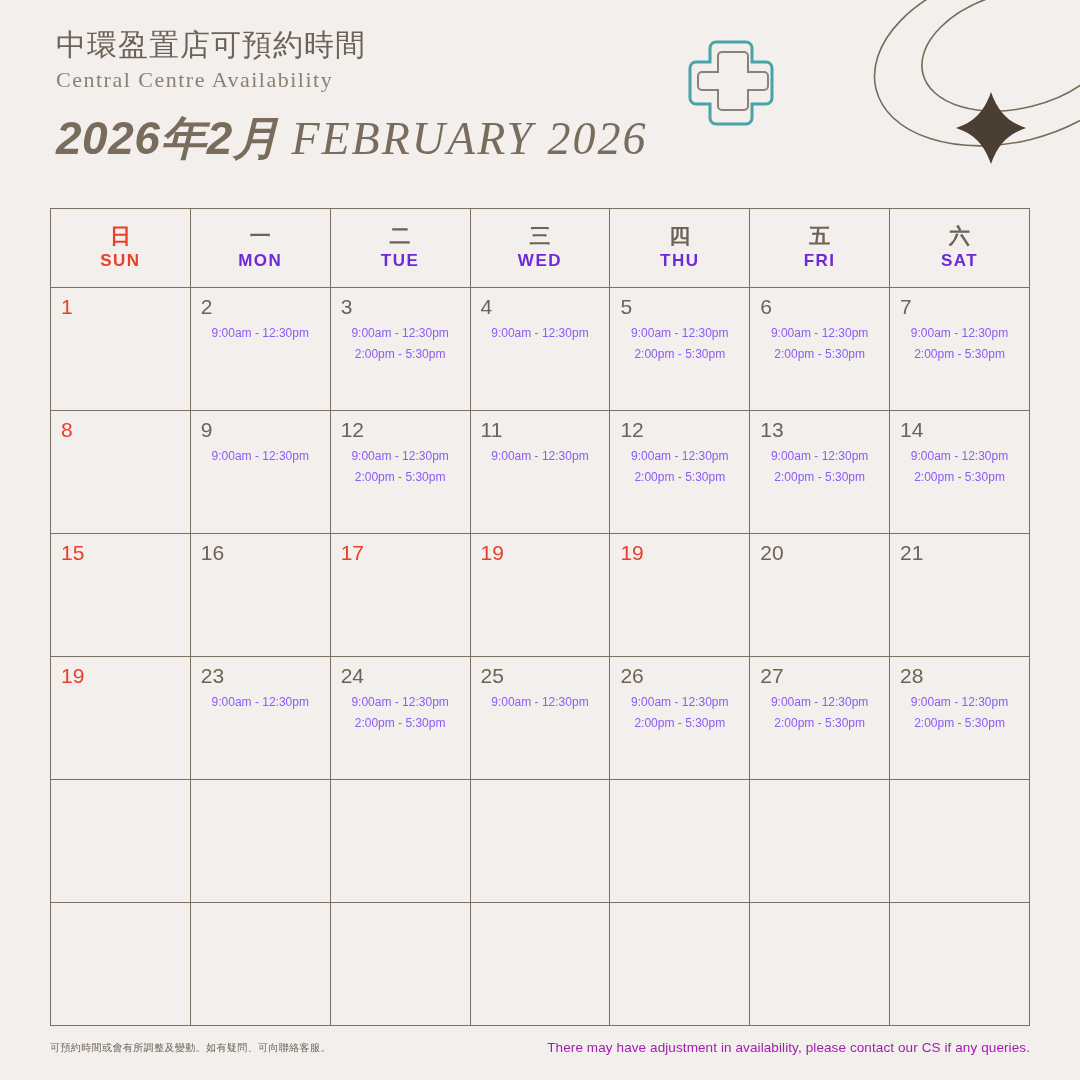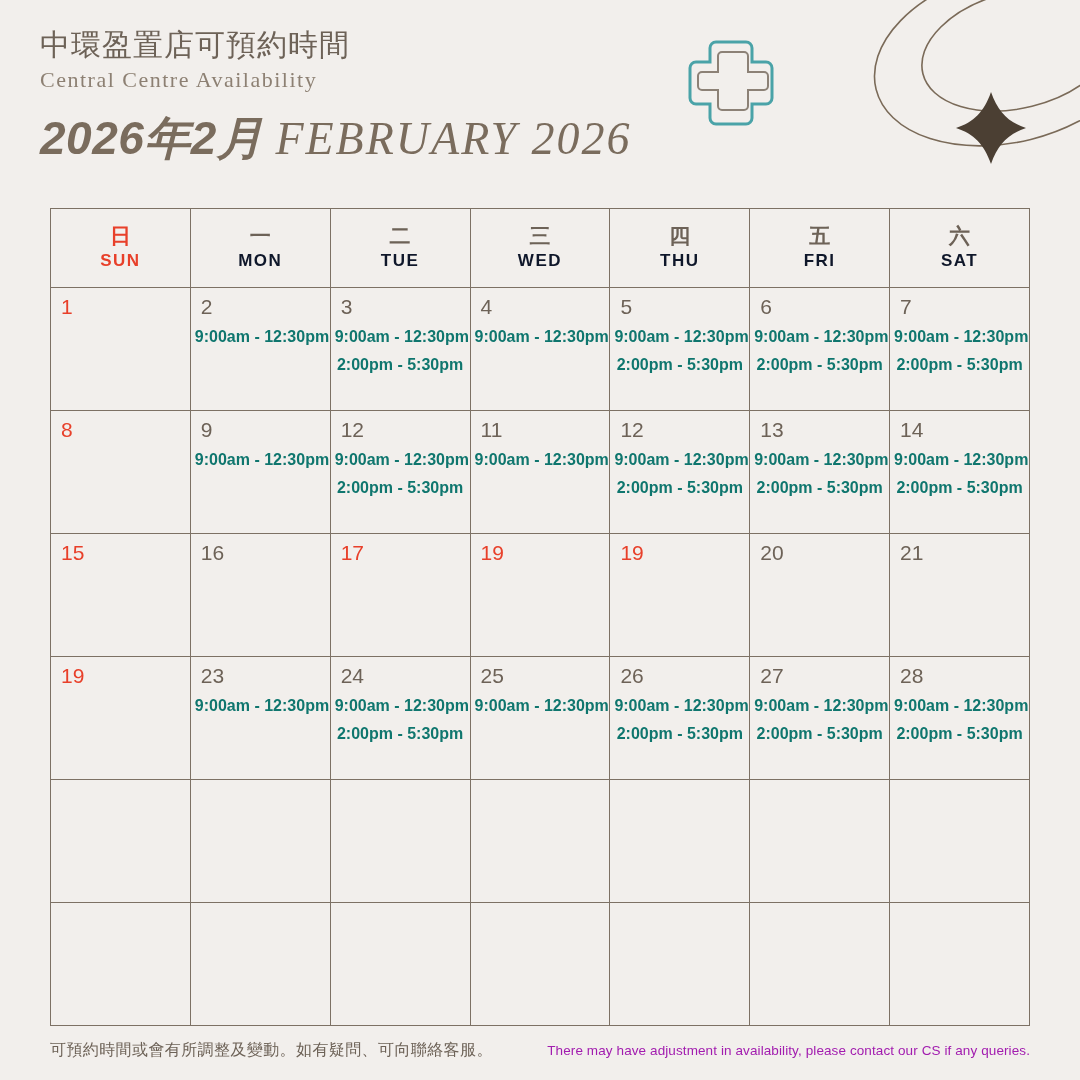--- a/index.html
+++ b/index.html
@@ -22,21 +22,21 @@
     top: 0;
     right: 0;
     width: 320px;
     height: 220px;
     pointer-events: none;
   }
 
   
   .header {
     position: absolute;
-    left: 40px;
+    left: 56px;
     top: 26px;
     width: 720px;
   }
   .title-zh {
     font-size: 30px;
     letter-spacing: 1px;
     color: #6d6257;
     line-height: 1.25;
     font-family: "Liberation Sans", sans-serif;
   }
@@ -97,21 +97,21 @@
     vertical-align: middle;
   }
   .dow-zh {
     font-size: 21px;
     color: #6d6257;
     line-height: 1.25;
   }
   .dow-en {
     font-size: 17px;
     letter-spacing: 1.5px;
-    color: #0f172a;
+    color: #6d28d9;
     font-family: "Liberation Sans", sans-serif;
     line-height: 1.4;
   }
   th.sun .dow-zh, th.sun .dow-en { color: #e8402a; }
 
   .calendar td {
     height: 122px;
   }
   .daynum {
     font-size: 21px;
@@ -119,40 +119,40 @@
     padding: 8px 0 0 10px;
     line-height: 1;
     font-family: "Liberation Sans", sans-serif;
   }
   .daynum.red { color: #e8402a; }
   .slots {
     padding: 6px 4px 0 4px;
     text-align: center;
   }
   .slot {
-    font-size: 16px;
-    font-weight: bold;
-    color: #0f766e;
+    font-size: 12px;
+    font-weight: normal;
+    color: #8b5cf6;
     line-height: 1.72;
     white-space: nowrap;
     font-family: "Liberation Sans", sans-serif;
   }
 
   
   .footer {
     position: absolute;
     left: 50px;
     top: 1040px;
     width: 980px;
     display: flex;
     justify-content: space-between;
     align-items: center;
   }
   .foot-zh {
-    font-size: 16px;
+    font-size: 10px;
     color: #6d6257;
     letter-spacing: 0.4px;
   }
   .foot-en {
     font-size: 13.5px;
     color: #a21caf;
     letter-spacing: 0.1px;
   }
 </style>
 </head>

